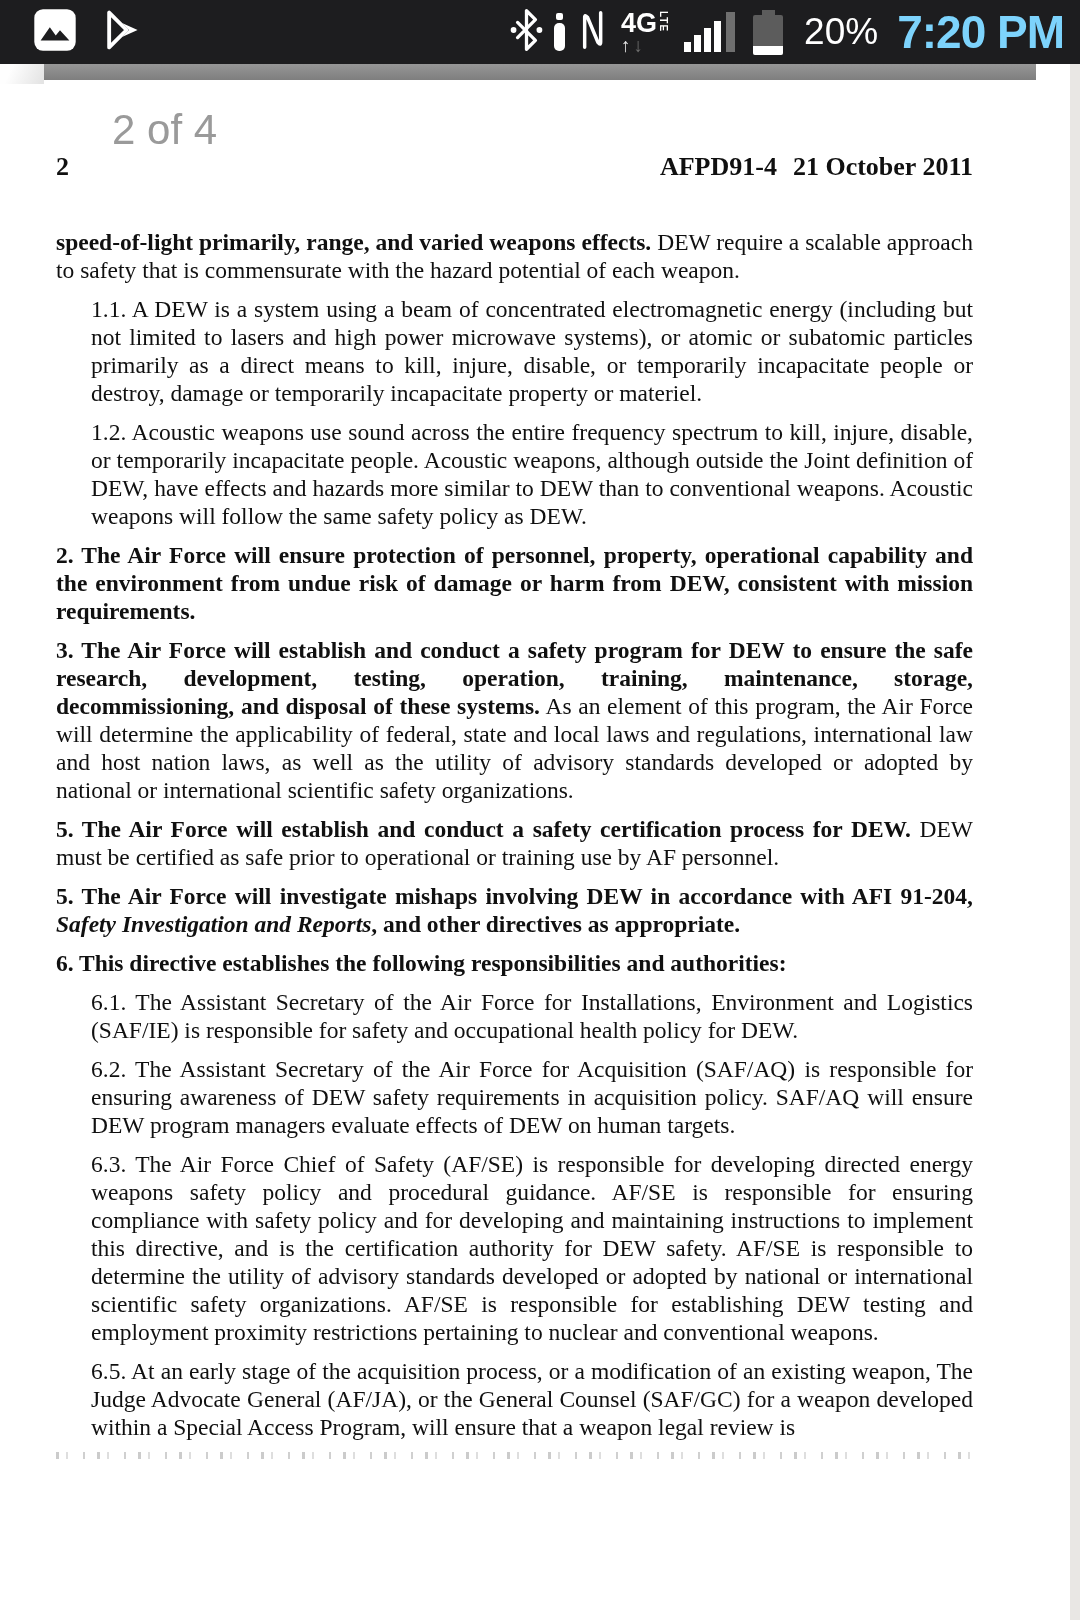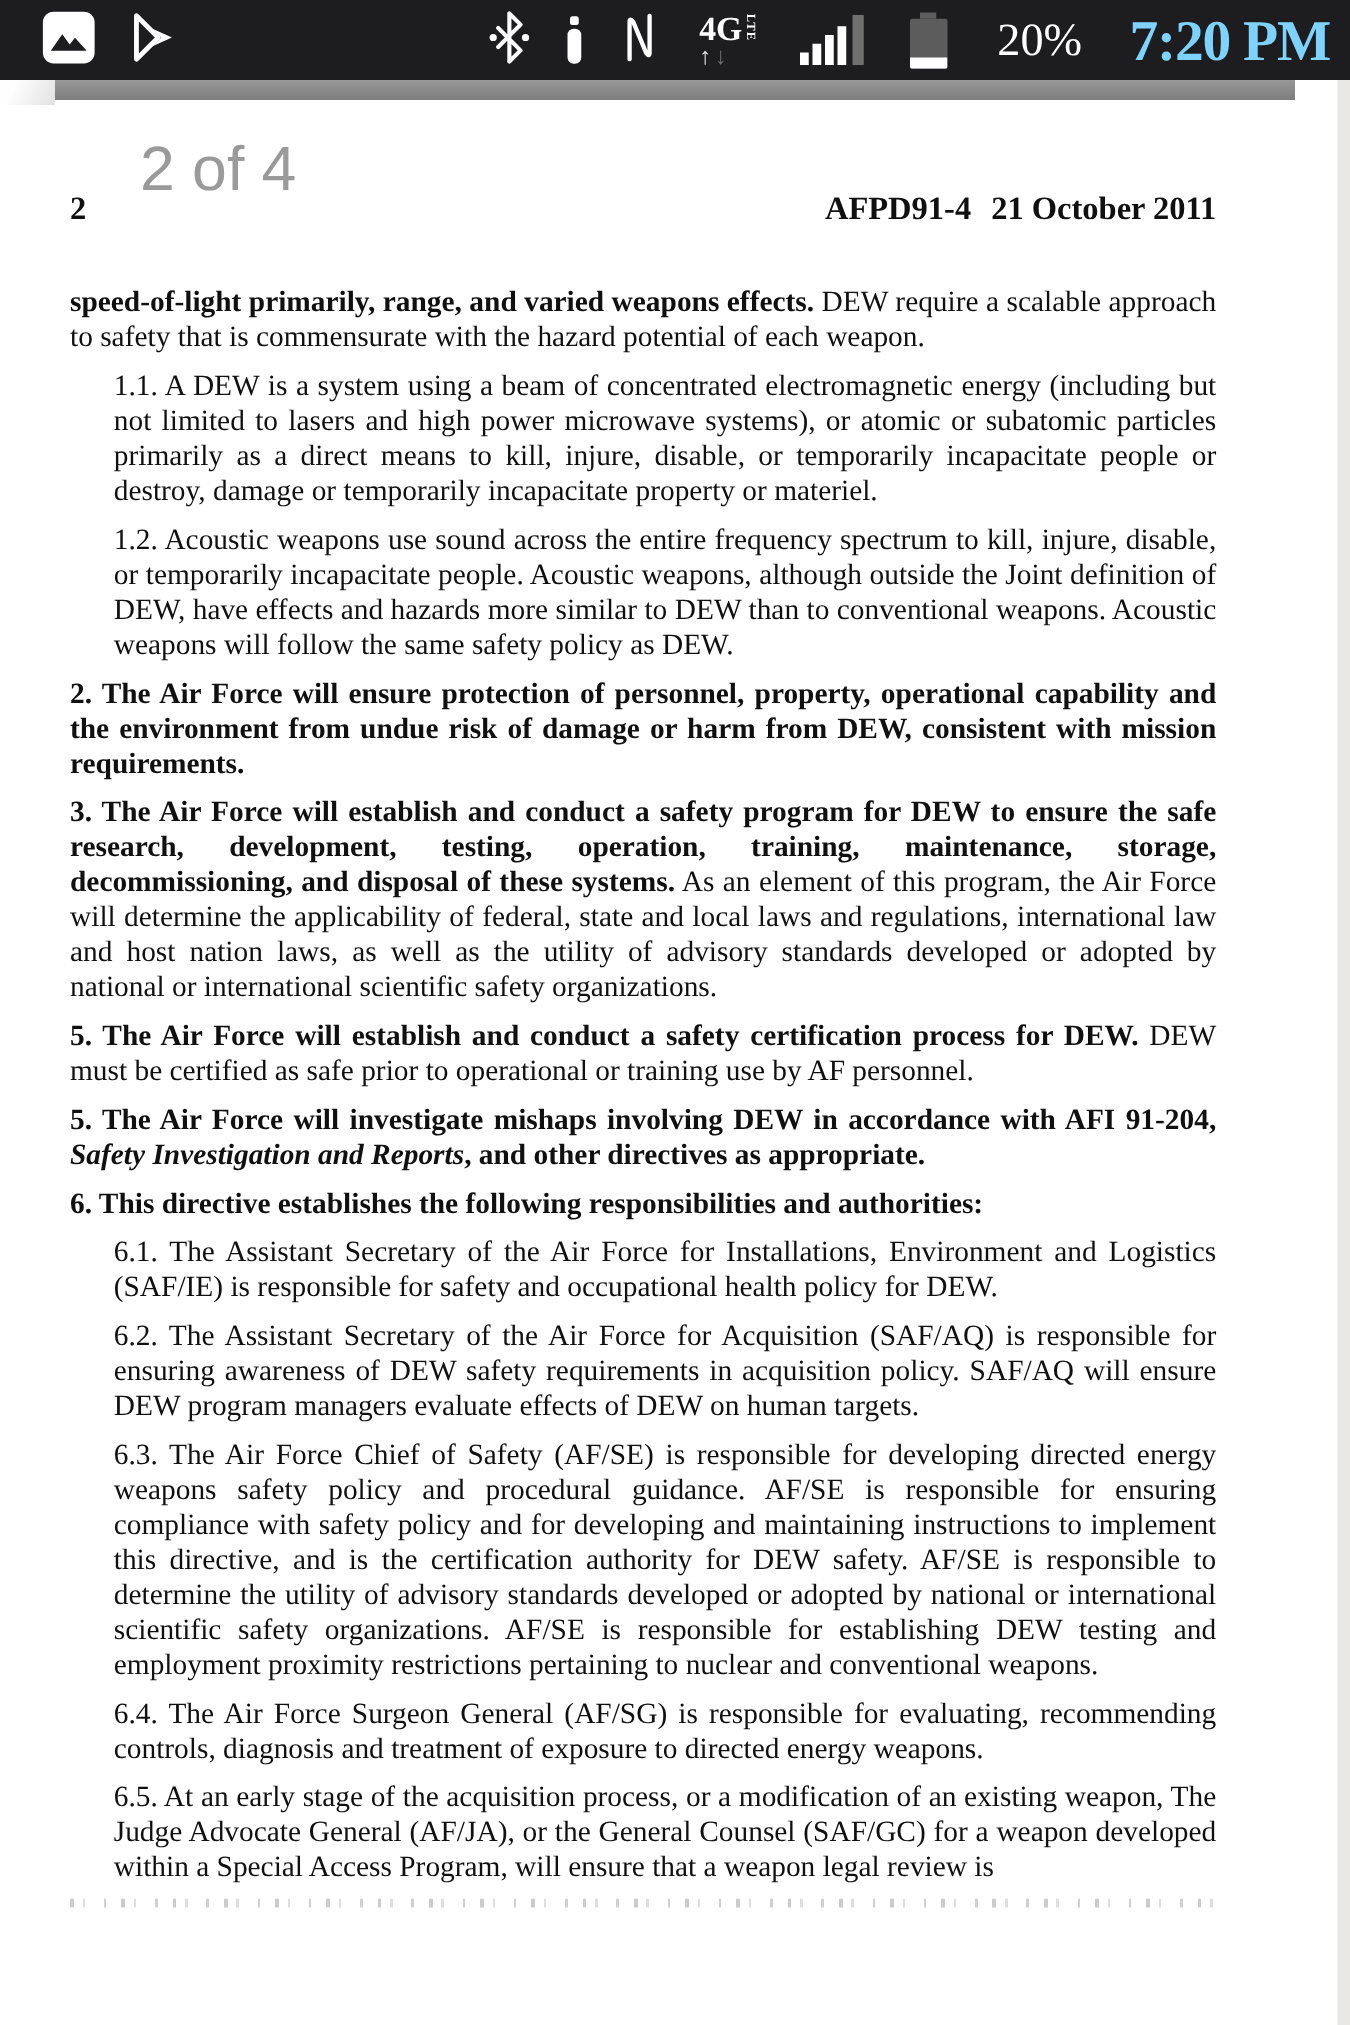--- a/index.html
+++ b/index.html
@@ -15,21 +15,21 @@
   
   .status-bar {
     height: 64px;
     background: #1d1d1f;
     display: flex;
     align-items: center;
     padding: 0 16px 0 32px;
   }
   .sb-left { display: flex; align-items: center; gap: 22px; }
   .sb-spacer { flex: 1; }
-  .sb-right { display: flex; align-items: center; gap: 30px; font-family: Liberation Serif, serif; }
+  .sb-right { display: flex; align-items: center; gap: 11px; }
 
   .stylus { display: flex; flex-direction: column; align-items: center; }
   .stylus-dot { width: 7px; height: 7px; background: #fff; border-radius: 2px; margin-bottom: 3px; }
   .stylus-bar { width: 11px; height: 28px; background: #fff; border-radius: 5px; }
 
   .net { display: flex; flex-direction: column; align-items: flex-start; line-height: 1; margin: 0 2px; }
   .net-top { display: flex; align-items: flex-start; }
   .net-4g { font-size: 27px; font-weight: bold; color: #fff; letter-spacing: 0px; }
   .net-lte { font-size: 10px; font-weight: bold; color: #fff; writing-mode: vertical-rl; letter-spacing: 1px; margin-left: 1px; margin-top: 1px; }
   .net-arrows { display: flex; gap: 3px; font-size: 19px; font-weight: bold; margin-top: -1px; }
@@ -57,21 +57,21 @@
   .page-top .edge-bar { position: absolute; left: 44px; right: 44px; top: 0; height: 16px;
       background: linear-gradient(180deg, #979797, #7e7e7e); }
 
   .scrollbar-track { position: absolute; right: 0; top: 64px; bottom: 0; width: 10px; background: #e9e7e4; }
 
   
   .doc { position: relative; padding: 26px 107px 0 56px; color: #101010; font-family: "Liberation Serif", serif; }
   .page-indicator {
     position: absolute; left: 112px; top: 22px;
     font-family: "Liberation Sans", sans-serif;
-    font-size: 50px; color: #9a9a9a;
+    font-size: 42px; color: #9a9a9a;
   }
   .doc-header {
     display: flex; justify-content: space-between; align-items: baseline;
     margin-top: 42px; font-size: 26px; font-weight: bold; line-height: 30px;
   }
   .doc-header .doc-date { margin-left: 16px; }
   .doc-body { margin-top: 46px; }
   .para {
     margin: 0 0 11px 0;
     font-size: 23.5px;
@@ -176,18 +176,17 @@
       <p class="para indent"><span>1.1.  A DEW is a system using a beam of concentrated electromagnetic energy (including but not limited to lasers and high power microwave systems), or atomic or subatomic particles primarily as a direct means to kill, injure, disable, or temporarily incapacitate people or destroy, damage or temporarily incapacitate property or materiel.</span></p>
       <p class="para indent"><span>1.2.  Acoustic weapons use sound across the entire frequency spectrum to kill, injure, disable, or temporarily incapacitate people.  Acoustic weapons, although outside the Joint definition of DEW, have effects and hazards more similar to DEW than to conventional weapons.  Acoustic weapons will follow the same safety policy as DEW.</span></p>
       <p class="para"><span class="b">2.  The Air Force will ensure protection of personnel, property, operational capability and the environment from undue risk of damage or harm from DEW, consistent with mission requirements.</span></p>
       <p class="para"><span class="b">3.  The Air Force will establish and conduct a safety program for DEW to ensure the safe research, development, testing, operation, training, maintenance, storage, decommissioning, and disposal of these systems.</span><span>  As an element of this program, the Air Force will determine the applicability of federal, state and local laws and regulations, international law and host nation laws, as well as the utility of advisory standards developed or adopted by national or international scientific safety organizations.</span></p>
       <p class="para"><span class="b">5.  The Air Force will establish and conduct a safety certification process for DEW.</span><span>  DEW must be certified as safe prior to operational or training use by AF personnel.</span></p>
       <p class="para"><span class="b">5.  The Air Force will investigate mishaps involving DEW in accordance with AFI 91-204, </span><span class="b i">Safety Investigation and Reports</span><span class="b">, and other directives as appropriate.</span></p>
       <p class="para"><span class="b">6.  This directive establishes the following responsibilities and authorities:</span></p>
       <p class="para indent"><span>6.1.  The Assistant Secretary of the Air Force for Installations, Environment and Logistics (SAF/IE) is responsible for safety and occupational health policy for DEW.</span></p>
       <p class="para indent"><span>6.2.  The Assistant Secretary of the Air Force for Acquisition (SAF/AQ) is responsible for ensuring awareness of DEW safety requirements in acquisition policy.  SAF/AQ will ensure DEW program managers evaluate effects of DEW on human targets.</span></p>
       <p class="para indent"><span>6.3.  The Air Force Chief of Safety (AF/SE) is responsible for developing directed energy weapons safety policy and procedural guidance.  AF/SE is responsible for ensuring compliance with safety policy and for developing and maintaining instructions to implement this directive, and is the certification authority for DEW safety.  AF/SE is responsible to determine the utility of advisory standards developed or adopted by national or international scientific safety organizations.  AF/SE is responsible for establishing DEW testing and employment proximity restrictions pertaining to nuclear and conventional weapons.</span></p>
-      <p class="para indent"><span>6.4.  The Air Force Surgeon General (AF/SG) is responsible for evaluating, recommending controls, diagnosis and treatment of exposure to directed energy weapons.</span></p>
       <p class="para indent"><span>6.5.  At an early stage of the acquisition process, or a modification of an existing weapon, The Judge Advocate General (AF/JA), or the General Counsel (SAF/GC) for a weapon developed within a Special Access Program, will ensure that a weapon legal review is</span></p>
     </div>
 
   <div class="clipped-line"></div>
 </div>
 
 </body></html>

